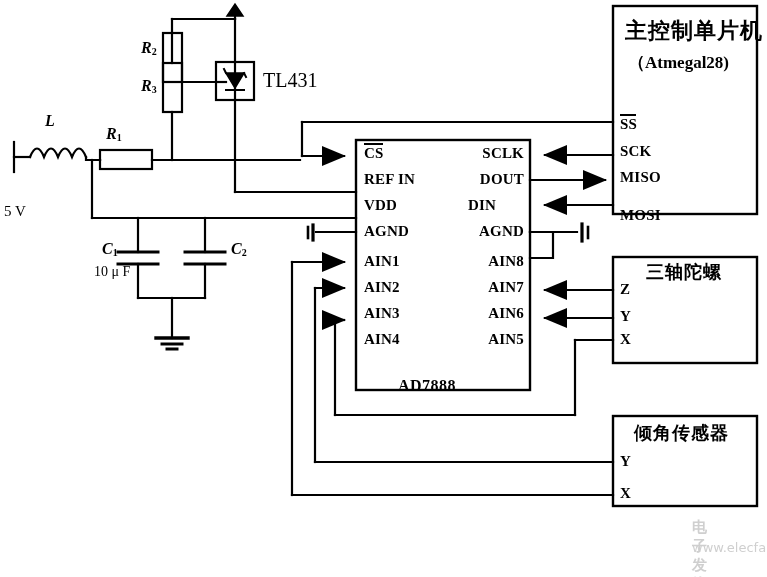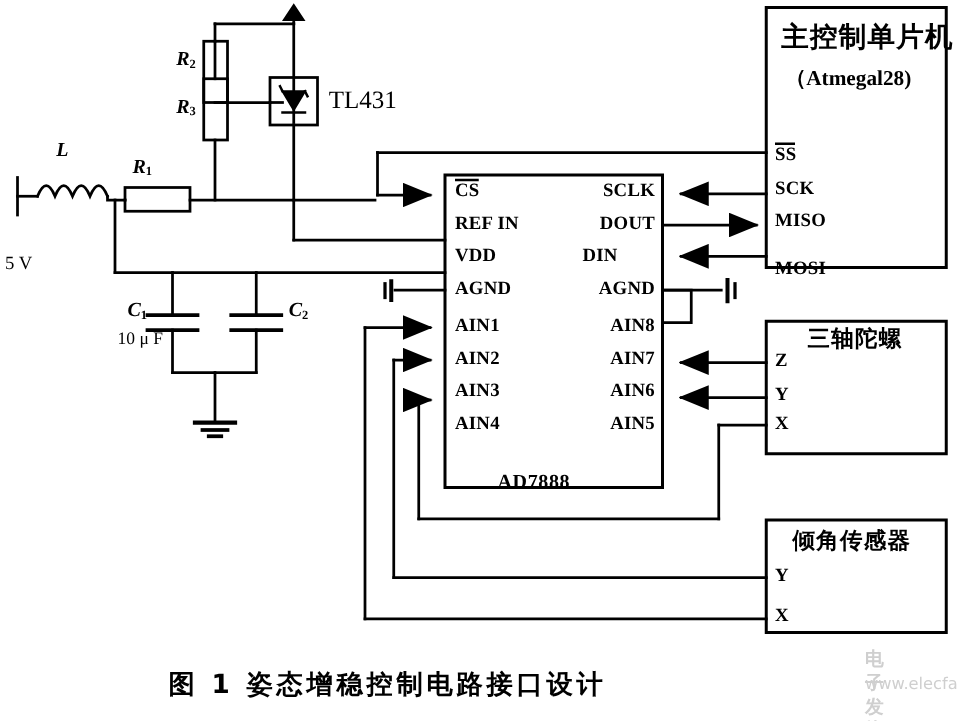--- a/index.html
+++ b/index.html
@@ -162,21 +162,21 @@
   <span class="lbl pin" style="left:364px;top:172px;">REF IN</span>
   <span class="lbl pin" style="left:364px;top:198px;">VDD</span>
   <span class="lbl pin" style="left:364px;top:224px;">AGND</span>
   <span class="lbl pin" style="left:364px;top:254px;">AIN1</span>
   <span class="lbl pin" style="left:364px;top:280px;">AIN2</span>
   <span class="lbl pin" style="left:364px;top:306px;">AIN3</span>
   <span class="lbl pin" style="left:364px;top:332px;">AIN4</span>
 
   <span class="lbl pin" style="left:470px;top:146px;width:54px;text-align:right;">SCLK</span>
   <span class="lbl pin" style="left:466px;top:172px;width:58px;text-align:right;">DOUT</span>
-  <span class="lbl pin" style="left:466px;top:198px;width:58px;">DIN</span>
+  <span class="lbl pin" style="left:438px;top:198px;width:58px;text-align:right;">DIN</span>
   <span class="lbl pin" style="left:462px;top:224px;width:62px;text-align:right;">AGND</span>
   <span class="lbl pin" style="left:466px;top:254px;width:58px;text-align:right;">AIN8</span>
   <span class="lbl pin" style="left:466px;top:280px;width:58px;text-align:right;">AIN7</span>
   <span class="lbl pin" style="left:466px;top:306px;width:58px;text-align:right;">AIN6</span>
   <span class="lbl pin" style="left:466px;top:332px;width:58px;text-align:right;">AIN5</span>
 
   <span class="lbl chipname" style="left:398px;top:378px;">AD7888</span>
 
   <span class="lbl cjk" style="left:625px;top:20px;font-size:22px;letter-spacing:1px;">主控制单片机</span>
   <span class="lbl" style="left:628px;top:54px;font-size:17px;font-weight:700;">（Atmegal28)</span>
@@ -188,21 +188,20 @@
 
   <span class="lbl cjk" style="left:646px;top:263px;font-size:18px;letter-spacing:1px;">三轴陀螺</span>
   <span class="lbl pin" style="left:620px;top:282px;">Z</span>
   <span class="lbl pin" style="left:620px;top:309px;">Y</span>
   <span class="lbl pin" style="left:620px;top:332px;">X</span>
 
   <span class="lbl cjk" style="left:634px;top:424px;font-size:18px;letter-spacing:1px;">倾角传感器</span>
   <span class="lbl pin" style="left:620px;top:454px;">Y</span>
   <span class="lbl pin" style="left:620px;top:486px;">X</span>
 
-  <div class="lbl caption cjk" style="left:0;top:537px;width:620px;text-align:center;font-size:21px;letter-spacing:3px;">图 1   姿态增稳控制电路接口设计</div>
 
   <div class="wm" style="left:648px;top:512px;">
     <svg width="110" height="58" viewBox="0 0 110 58">
       <circle cx="16" cy="30" r="17" fill="none" stroke="#d2d2d2" stroke-width="2"></circle>
       <path d="M8,34 q8,-12 18,-6" fill="none" stroke="#d2d2d2" stroke-width="2"></path>
       <circle cx="9" cy="36" r="2.6" fill="#d2d2d2"></circle>
       <circle cx="24" cy="27" r="2.6" fill="#d2d2d2"></circle>
     </svg>
     <span class="wm cjk" style="left:44px;top:6px;font-size:15px;letter-spacing:1px;color:#cfcfcf;">电子发烧友</span>
     <span class="wm" style="left:44px;top:28px;font-size:13px;color:#cfcfcf;font-family:'DejaVu Sans','Liberation Sans',sans-serif;">www.elecfans.com</span>

